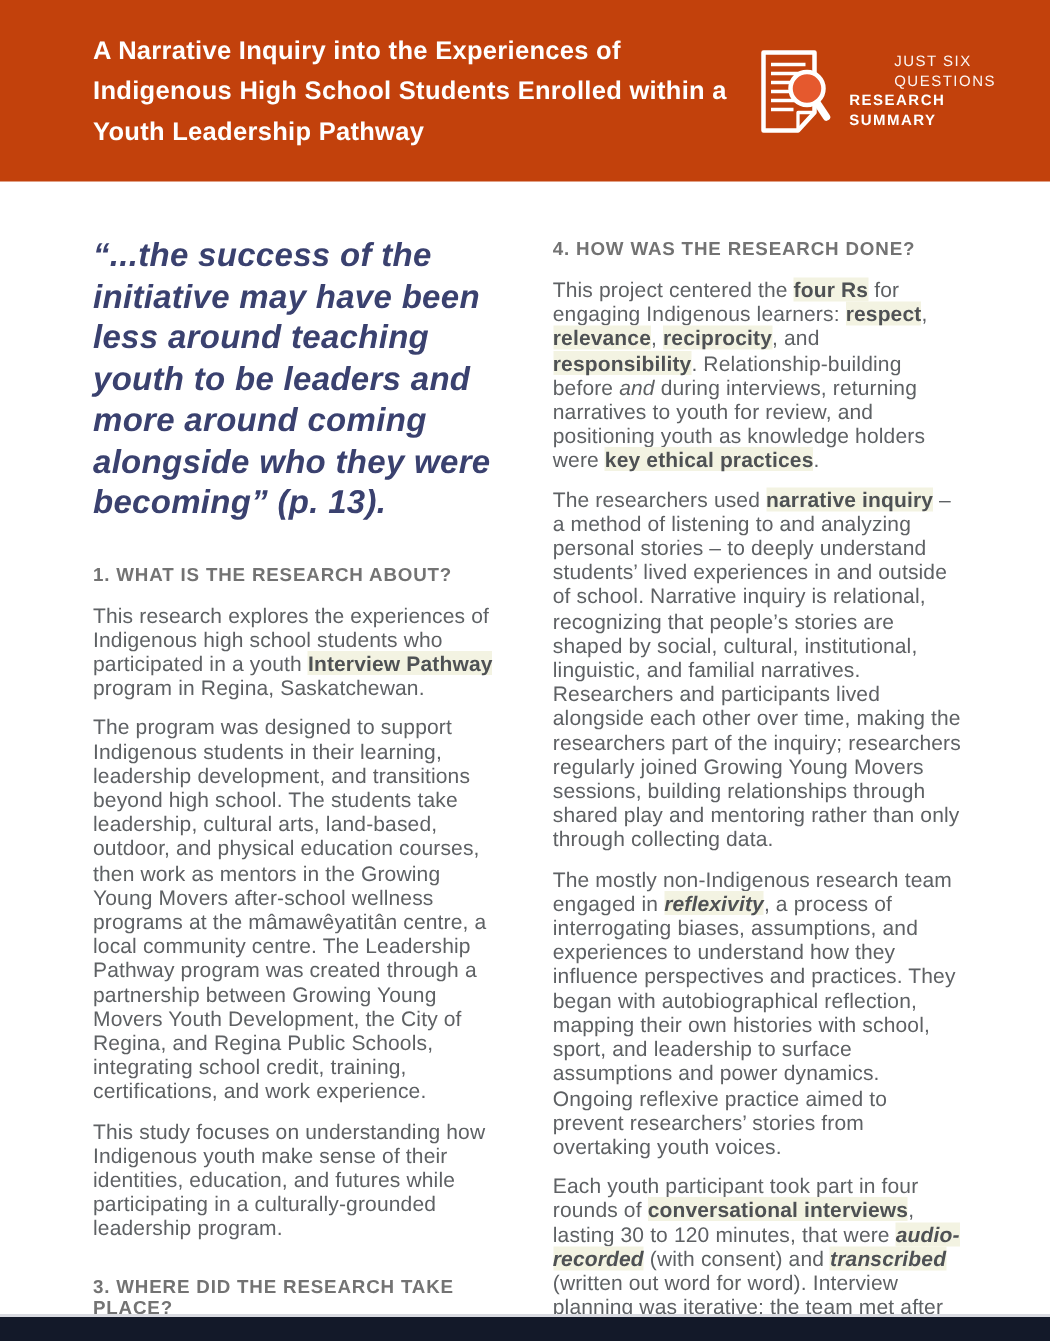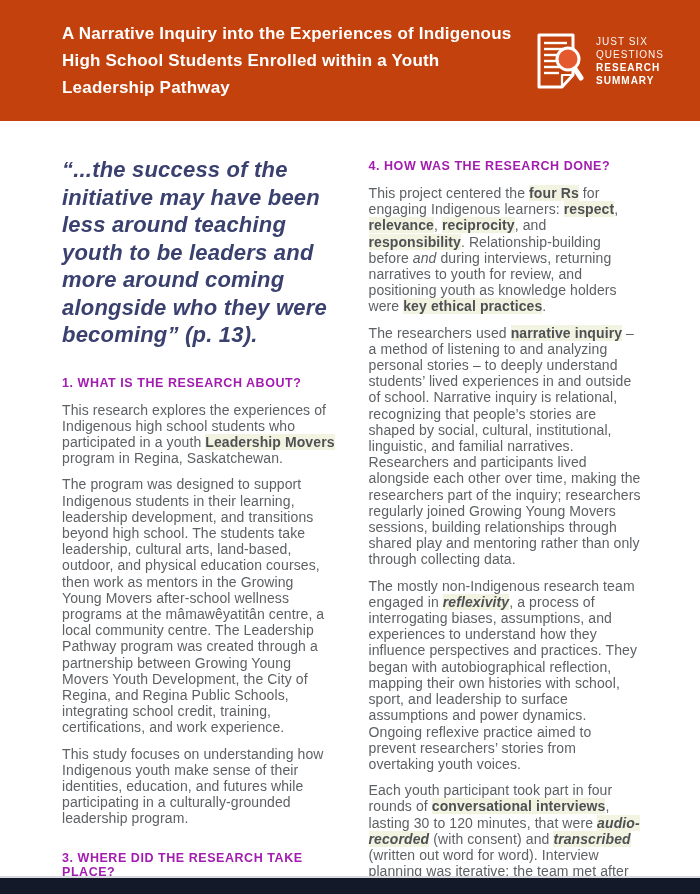--- a/index.html
+++ b/index.html
@@ -14,34 +14,34 @@
     display:flex;align-items:center;justify-content:space-between;
     padding:0 36px 0 62px;
   }
   .header-title{
     color:#ffffff;font-weight:700;font-size:17px;line-height:27px;
     width:478px;letter-spacing:0.2px;
   }
   .logo{display:flex;align-items:center;gap:11px;flex:0 0 auto;}
   .logo svg{display:block;}
   .logo-text{color:#ffffff;font-size:10px;line-height:13px;letter-spacing:1px;}
-  .logo-text .light{font-weight:400;opacity:0.95;}
+  .logo-text .light{font-weight:400;opacity:0.95;margin-left:30px;}
   .logo-text .strong{font-weight:700;}
   
   .content{
     flex:1 1 auto;box-sizing:border-box;display:flex;gap:33px;
     padding:33px 58px 0 62px;overflow:hidden;
   }
   .col{flex:1 1 0;min-width:0;}
   .quote{
     color:#3A416F;font-size:22px;line-height:27.5px;font-style:italic;
     font-weight:700;letter-spacing:0.2px;margin:2px 0 27px 0;
   }
   .section-heading{
-    color:#a21caf;font-size:12.5px;font-weight:700;letter-spacing:0.55px;
+    color:#737373;font-size:12.5px;font-weight:700;letter-spacing:0.55px;
     margin:24px 0 12px 0;
   }
   .section-heading.align-top{margin-top:5px;}
   p.body{
     color:#5E6164;font-size:14px;line-height:16.2px;margin:0 0 10px 0;
     letter-spacing:0.1px;
   }
   p.body .b{font-weight:700;color:#4E5154;}
   p.body .i{font-style:italic;}
   p.body .hl{background:#F3F3E2;}
@@ -80,21 +80,21 @@
       </div>
     </div>
   </div>
 
   <div class="content">
 
     <div class="col">
       <div class="quote">“...the success of the initiative may have been less around teaching youth to be leaders and more around coming alongside who they were becoming” (p. 13).</div>
 
       <h2 class="section-heading">1. WHAT IS THE RESEARCH ABOUT?</h2>
-      <p class="body"><span>This research explores the experiences of Indigenous high school students who participated in a youth </span><span class="b hl">Leadership Movers</span><span> program in Regina, Saskatchewan.</span></p>
+      <p class="body"><span>This research explores the experiences of Indigenous high school students who participated in a youth </span><span class="b hl">Interview Pathway</span><span> program in Regina, Saskatchewan.</span></p>
       <p class="body"><span>The program was designed to support Indigenous students in their learning, leadership development, and transitions beyond high school. The students take leadership, cultural arts, land-based, outdoor, and physical education courses, then work as mentors in the Growing Young Movers after-school wellness programs at the mâmawêyatitân centre, a local community centre. The Leadership Pathway program was created through a partnership between Growing Young Movers Youth Development, the City of Regina, and Regina Public Schools, integrating school credit, training, certifications, and work experience.</span></p>
       <p class="body"><span>This study focuses on understanding how Indigenous youth make sense of their identities, education, and futures while participating in a culturally-grounded leadership program.</span></p>
 
       <h2 class="section-heading">3. WHERE DID THE RESEARCH TAKE PLACE?</h2>
       <p class="body"><span>The research took place at Scott Collegiate, a public high school in Regina.</span></p>
 
       <h2 class="section-heading">3. WHO IS THIS RESEARCH ABOUT?</h2>
 
     </div>
 

